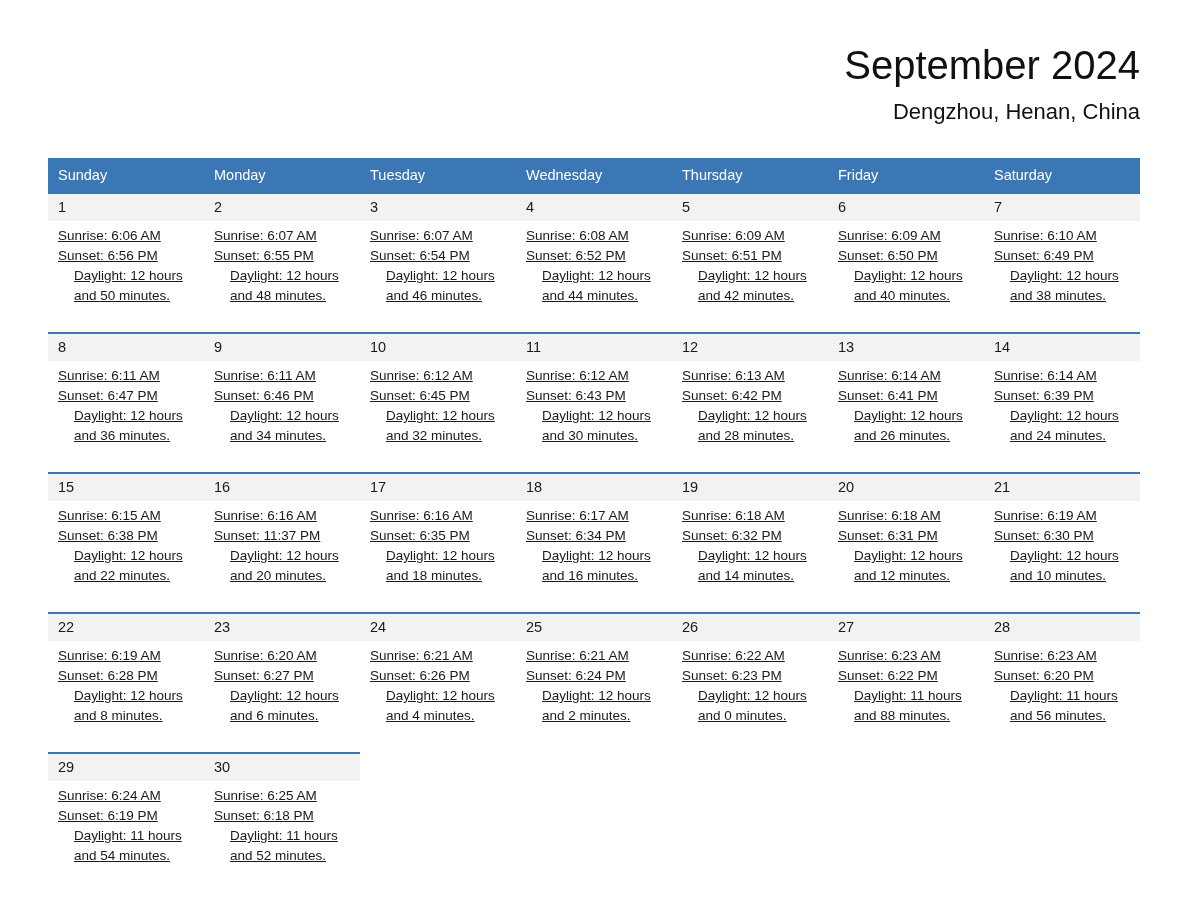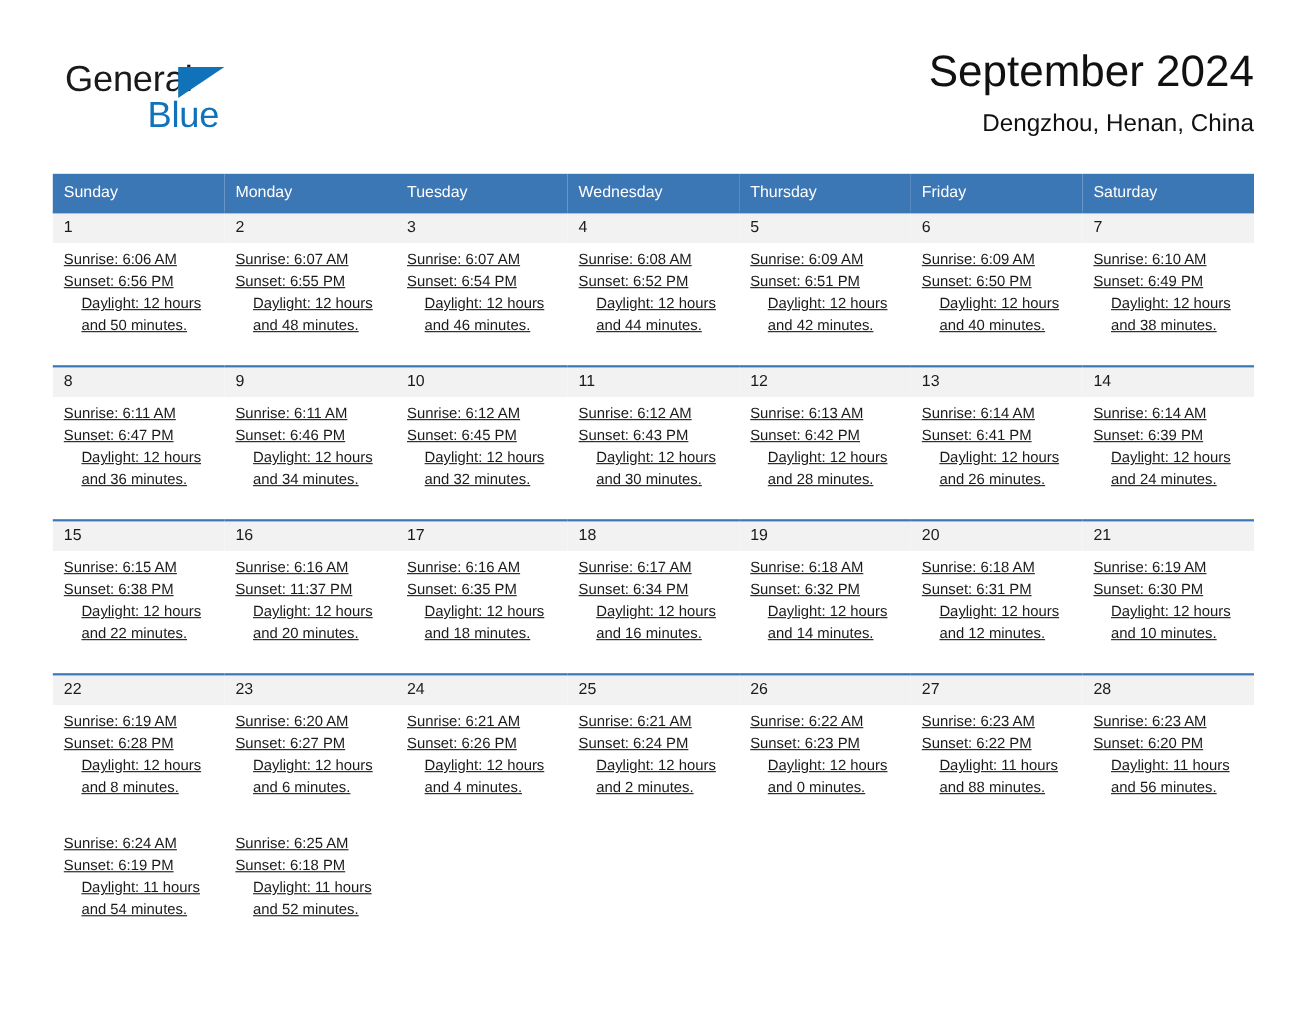--- a/index.html
+++ b/index.html
@@ -151,25 +151,20 @@
   .cellline { white-space: nowrap; }
   .cellwrap { white-space: normal; margin-left: 16px; }
 </style>
 </head>
 <body>
 
 <div class="page">
 
   <div class="header">
 
-    <div class="logo">
-      <span class="logo-general">General</span>
-      <span class="logo-tri"></span>
-      <span class="logo-blue">Blue</span>
-    </div>
 
     <div class="title-block">
       <div class="cal-title">September 2024</div>
       <div class="cal-subtitle">Dengzhou, Henan, China</div>
     </div>
 
   </div>
 
   <div class="calendar">
     <table class="cal">
@@ -383,20 +378,29 @@
             </td>
             <td>
               <div class="cellline">Sunrise: 6:23 AM</div>
               <div class="cellline">Sunset: 6:20 PM</div>
               <div class="cellwrap">Daylight: 11 hours and 56 minutes.</div>
             </td>
           </tr>
           <tr class="spacer">
             <td colspan="7"></td>
           </tr>
+          <tr class="datesrow">
+            <td>29</td>
+            <td>30</td>
+            <td class="empty"></td>
+            <td class="empty"></td>
+            <td class="empty"></td>
+            <td class="empty"></td>
+            <td class="empty"></td>
+          </tr>
           <tr class="inforow">
             <td>
               <div class="cellline">Sunrise: 6:24 AM</div>
               <div class="cellline">Sunset: 6:19 PM</div>
               <div class="cellwrap">Daylight: 11 hours and 54 minutes.</div>
             </td>
             <td>
               <div class="cellline">Sunrise: 6:25 AM</div>
               <div class="cellline">Sunset: 6:18 PM</div>
               <div class="cellwrap">Daylight: 11 hours and 52 minutes.</div>

